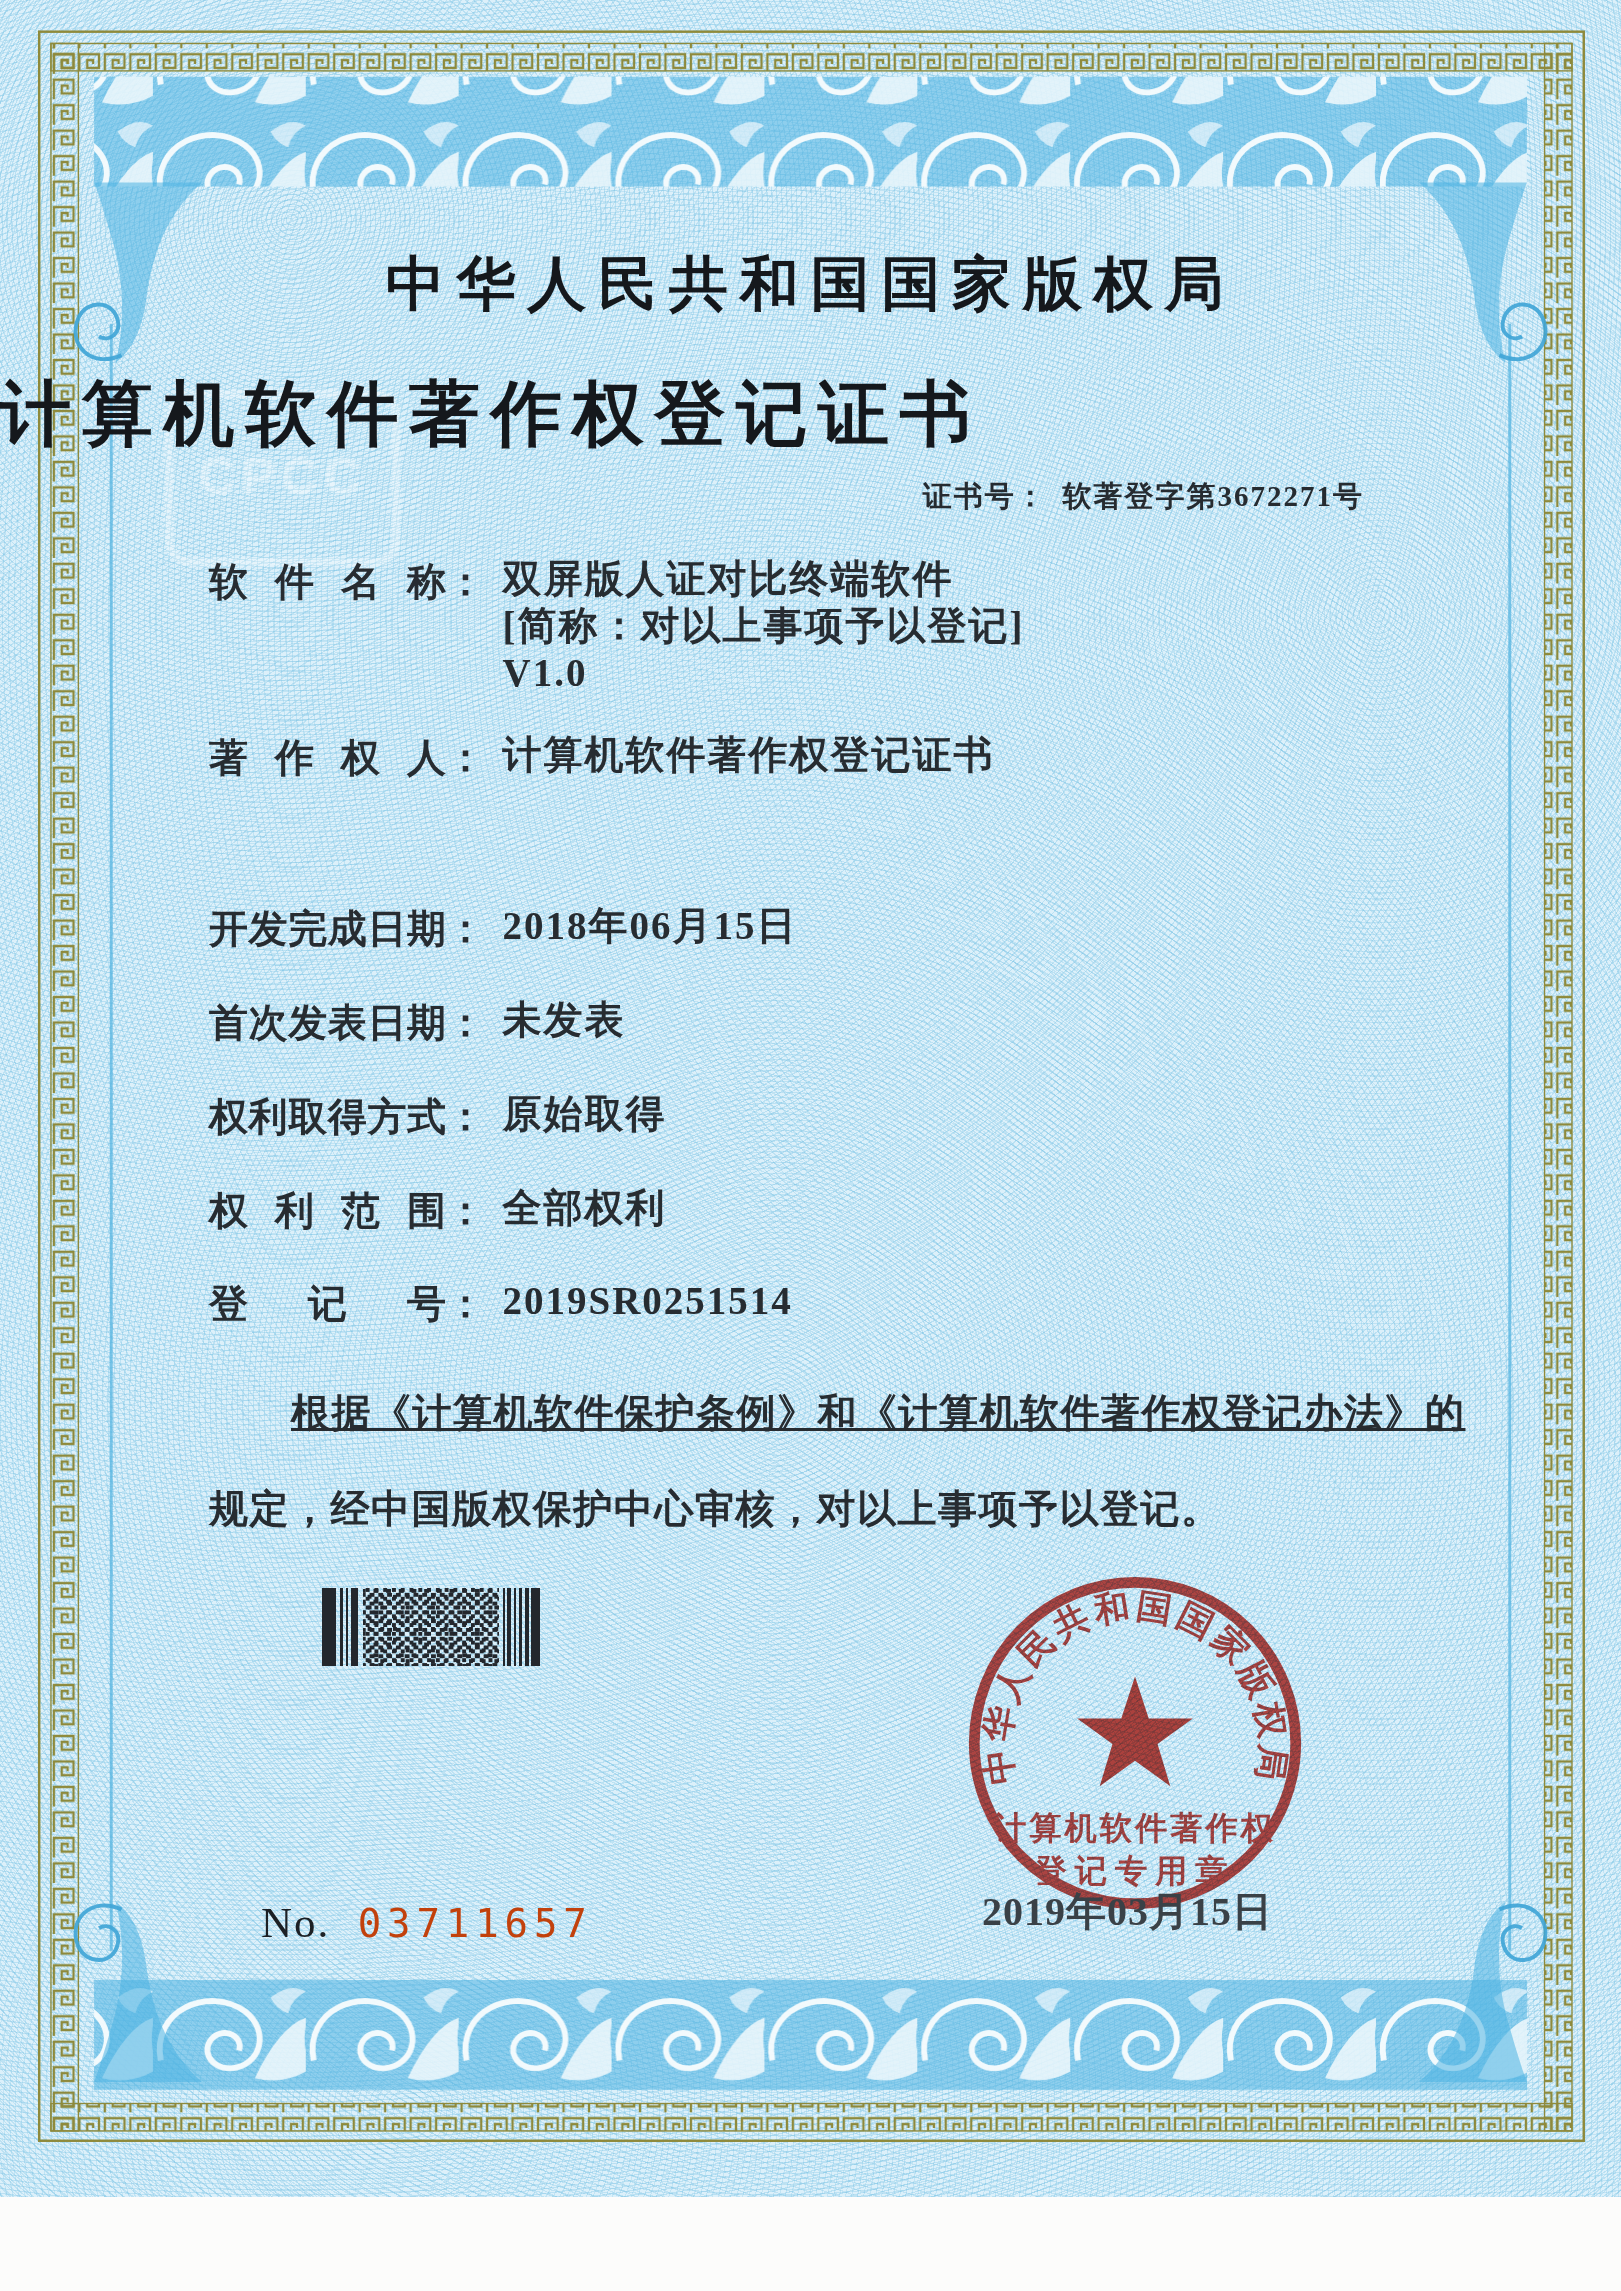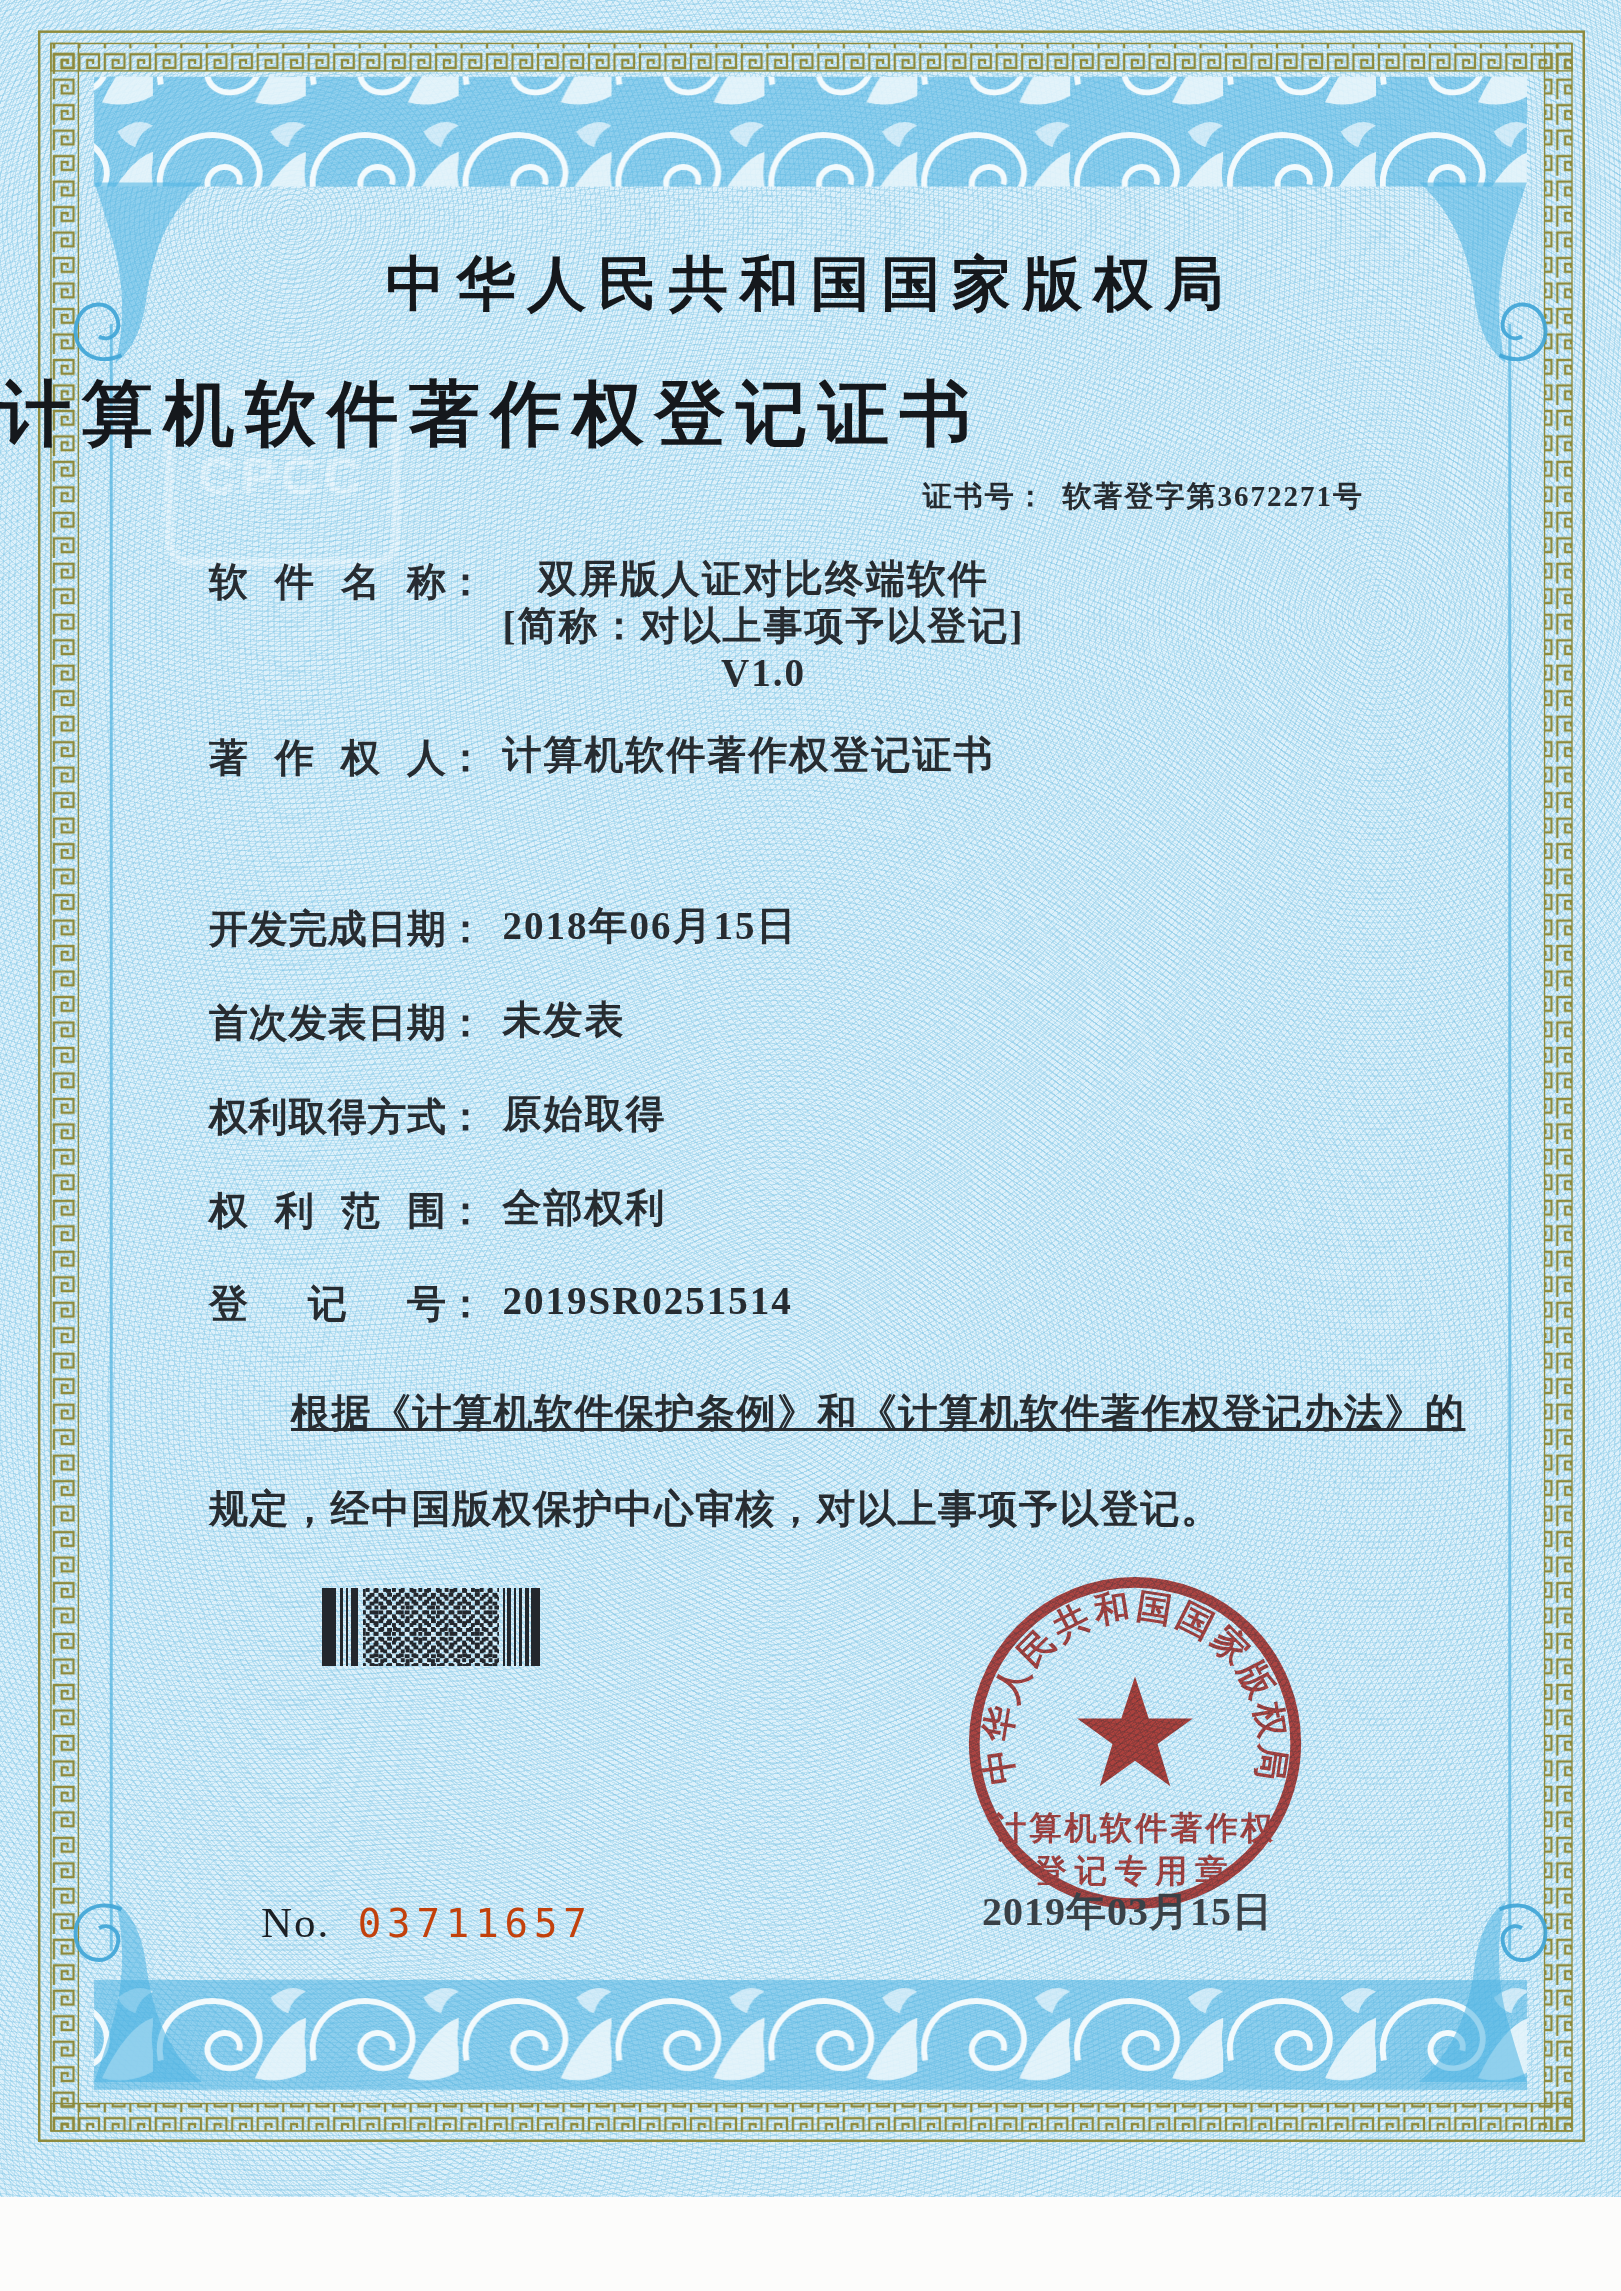--- a/index.html
+++ b/index.html
@@ -28,21 +28,21 @@
   .certno{position:absolute;top:477px;right:257px;z-index:3;font-size:29px;font-weight:700;
     color:#262b30;letter-spacing:2px;}
   .certno .cnl{margin-right:15.7px;font-family:Liberation Serif, serif;}
   
   .row{position:absolute;left:209px;display:flex;align-items:flex-start;z-index:3;
     font-size:39px;font-weight:700;color:#272c31;}
   .lb{display:inline-flex;justify-content:space-between;width:237px;flex:none;}
   .lb i{font-style:normal;}
   .cl{flex:none;width:33px;}
   .vals{margin-left:23.5px;letter-spacing:2px;}
-  .vline{line-height:47px;text-align:center;}
+  .vline{line-height:47px;}
   
   .statement-line{position:absolute;z-index:3;font-size:39px;font-weight:700;color:#272c31;letter-spacing:1.5px;}
   #st1{left:291px;top:1386px;text-decoration:underline;}
   #st2{left:209px;top:1482px;text-align:center;}
   
   .barcode{position:absolute;left:321px;top:1588px;z-index:3;}
   .seal{position:absolute;left:939px;top:1549px;z-index:4;mix-blend-mode:multiply;opacity:.93;}
   .seal-date{position:absolute;left:982px;top:1884px;z-index:5;font-size:40px;font-weight:700;
     color:#3a4147;letter-spacing:1px;}
   .serial{position:absolute;left:261px;top:1898px;z-index:5;display:flex;align-items:baseline;}

